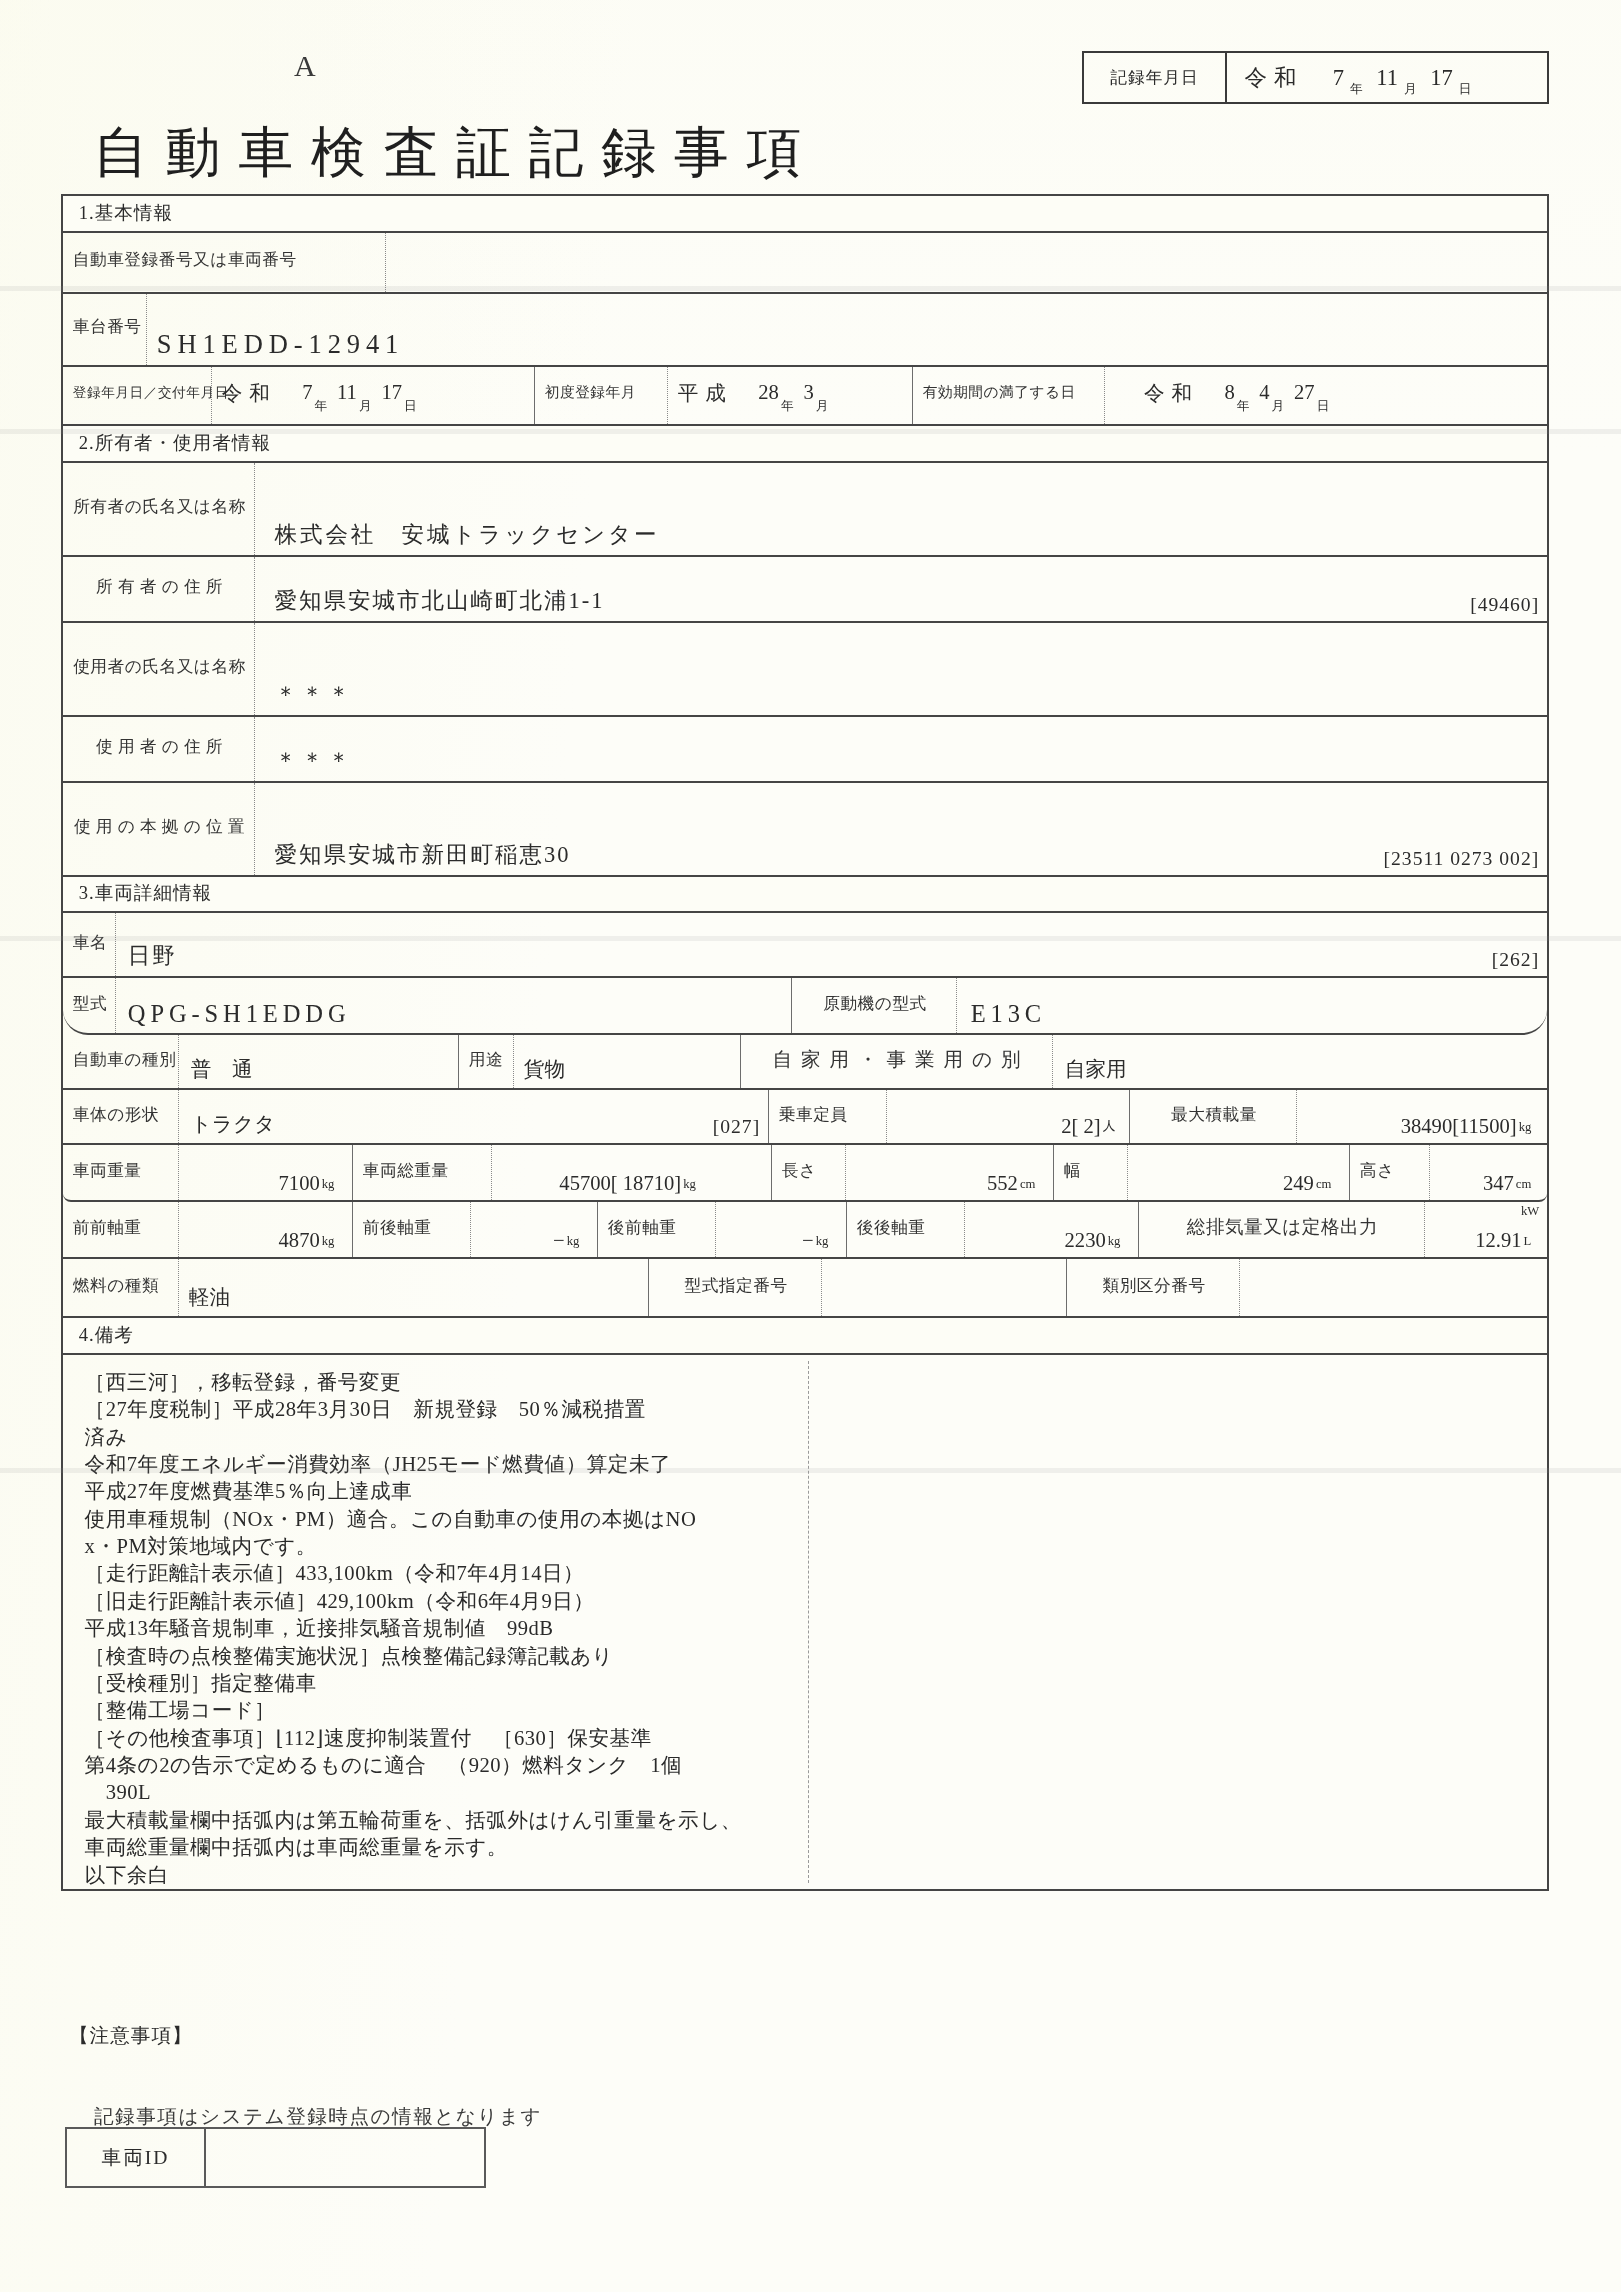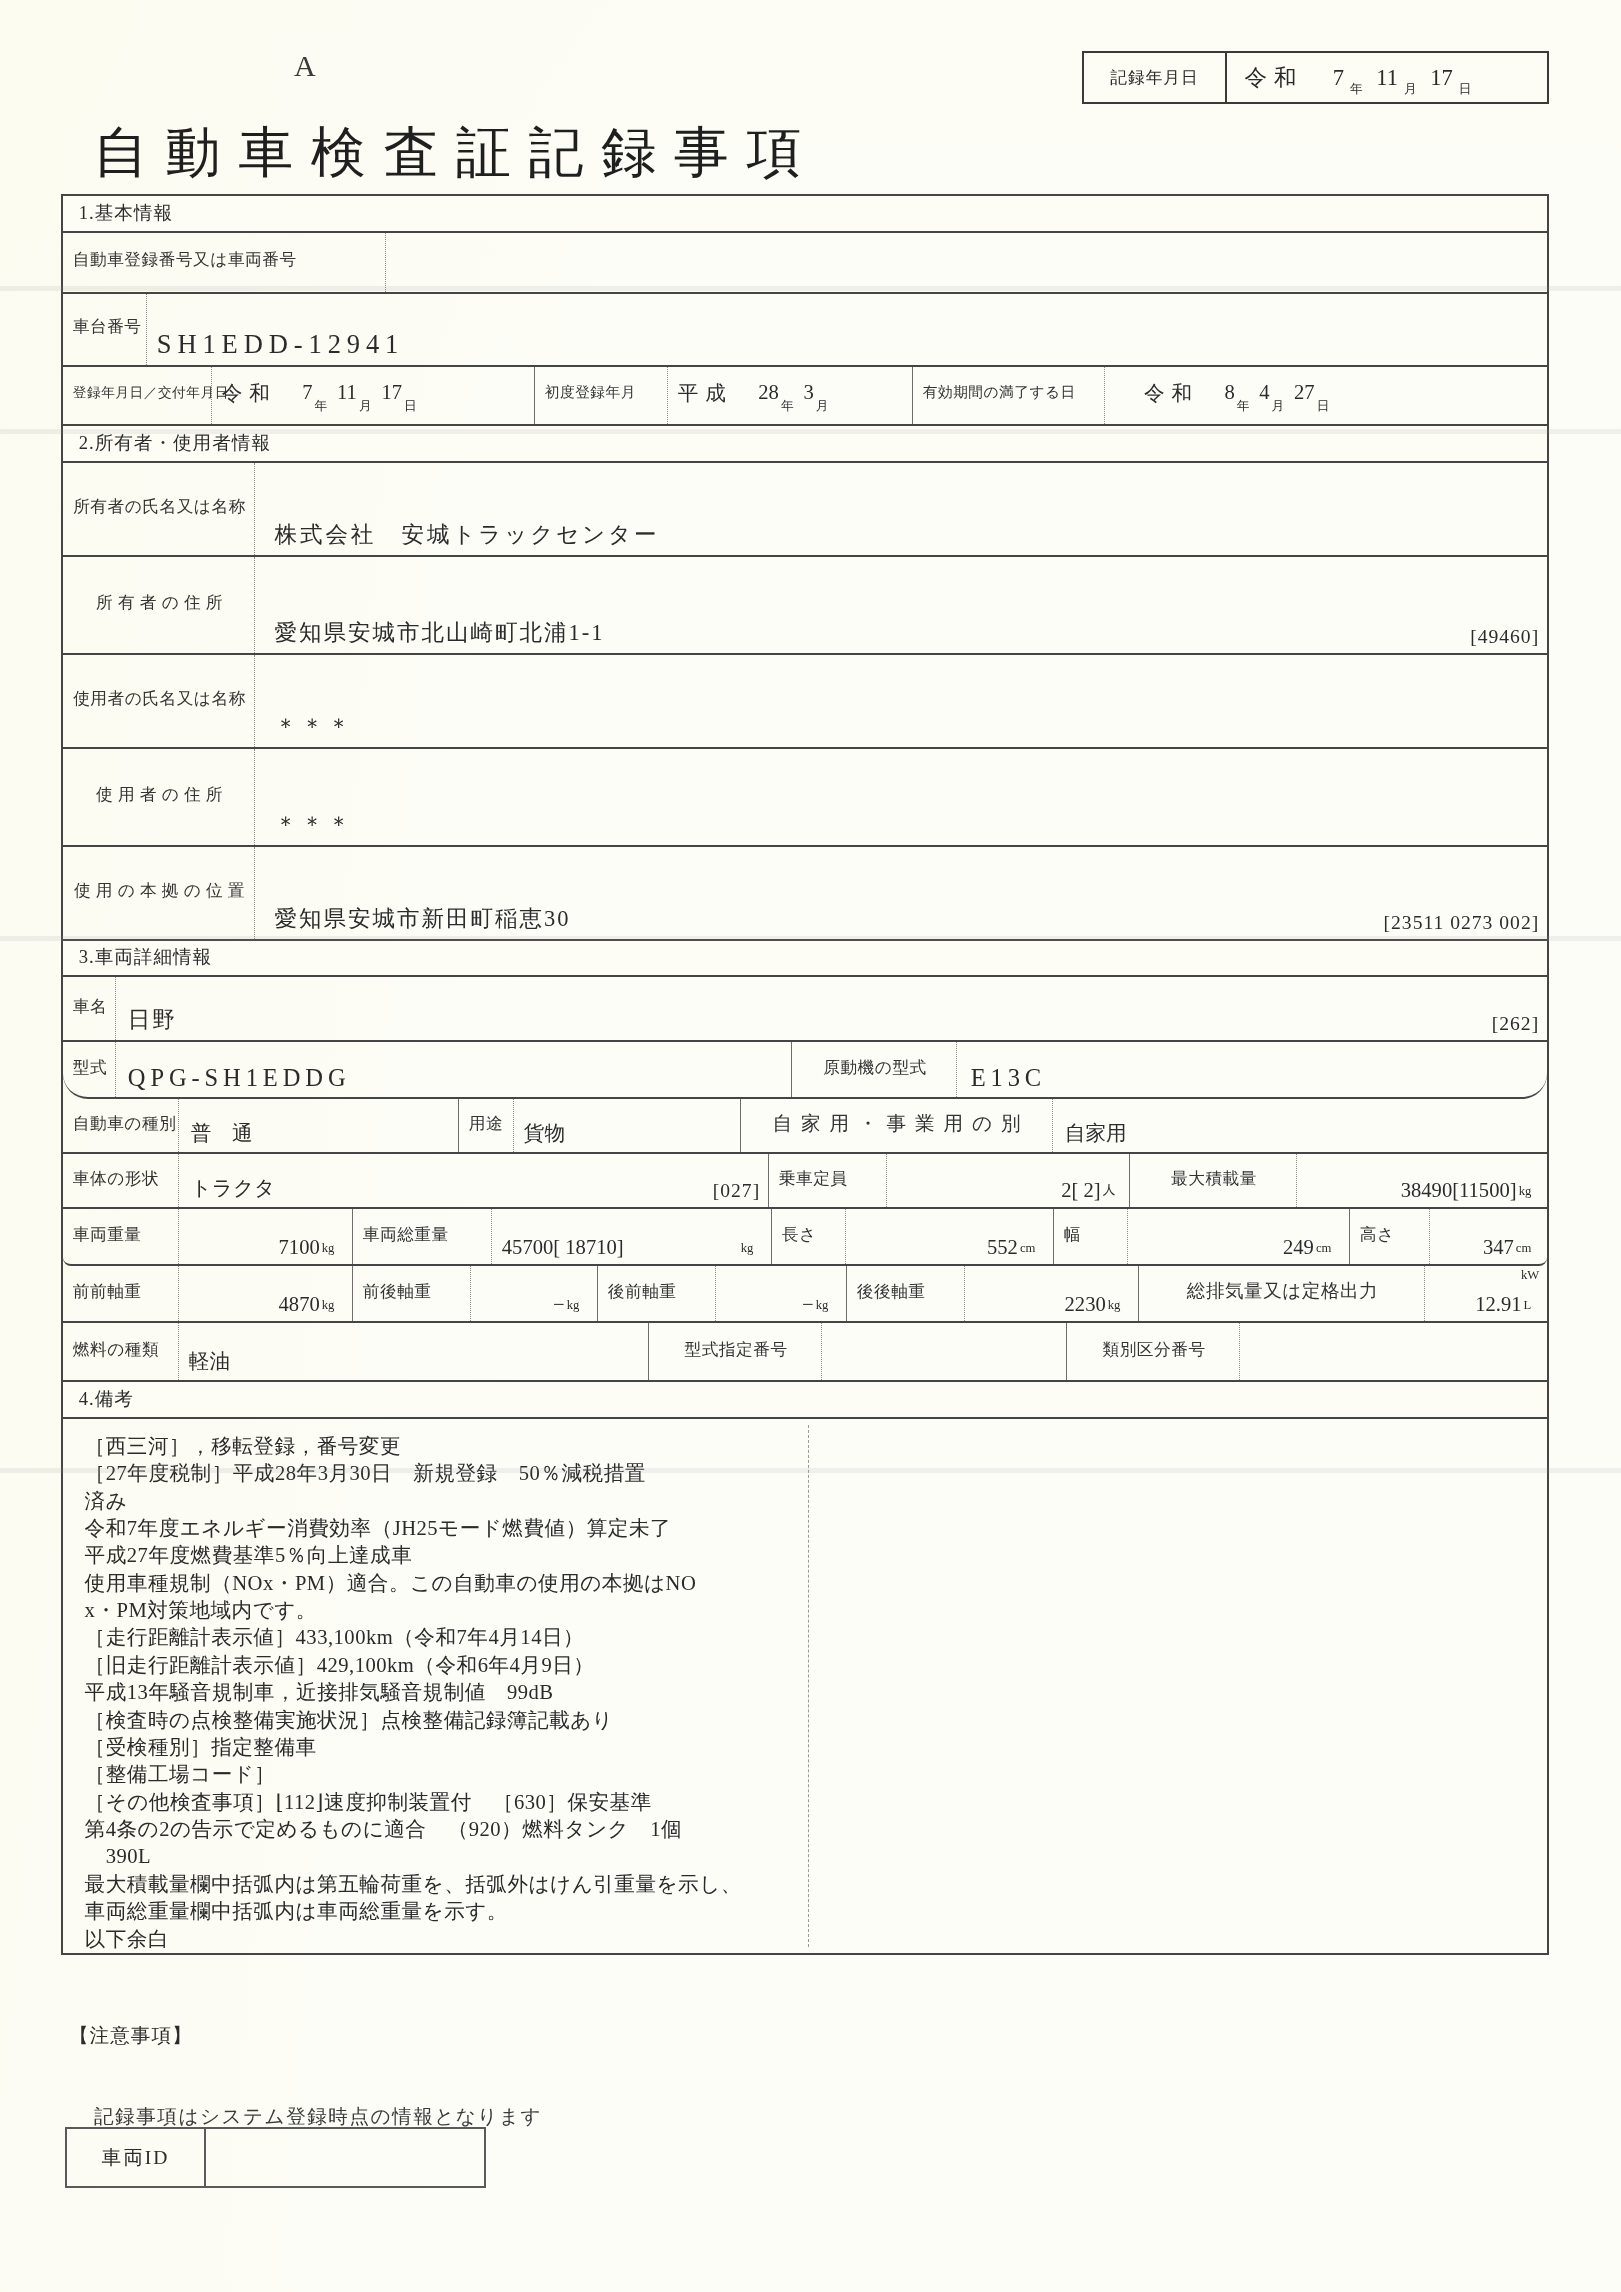--- a/index.html
+++ b/index.html
@@ -121,21 +121,21 @@
   .code { font-size: 19.6px; letter-spacing: 1px; }
 
   
   .dotv { border-right: 1px dotted #8a8a8a; }
 
   
   .h-reg   { height: 61px; }
   .h-chas  { height: 73px; }
   .h-date  { height: 59px; }
   .h-own   { height: 94px; }
-  .h-adr   { height: 98px; text-align: center; }
+  .h-adr   { height: 66px; text-align: center; }
   .h-base  { height: 94px; }
   .h-name  { height: 65px; }
   .h-model { height: 57px; border-radius: 25px; }
   .h-kind  { height: 55px; }
   .h-body  { height: 55px; }
   .h-wt    { height: 57px; border-radius: 8px; }
   .h-axle  { height: 57px; }
   .h-fuel  { height: 59px; }
 
   
@@ -344,21 +344,21 @@
       </div>
     </div>
 
     <div class="row h-wt">
       <div class="cell lbl dotv" style="width:116px; align-items:center">車両重量</div>
       <div class="cell" style="width:174px; justify-content:flex-end">
         <span>7100</span>
         <span class="unit">kg</span>
       </div>
       <div class="cell lbl dotv" style="width:139px; align-items:center">車両総重量</div>
-      <div class="cell" style="width:280px; justify-content:space-between">
+      <div class="cell" style="width:280px; justify-content:center">
         <span>45700[ 18710]</span>
         <span class="unit">kg</span>
       </div>
       <div class="cell lbl dotv" style="width:74px; align-items:center">長さ</div>
       <div class="cell" style="width:208px; justify-content:flex-end">
         <span>552</span>
         <span class="unit">cm</span>
       </div>
       <div class="cell lbl dotv" style="width:74px; align-items:center">幅</div>
       <div class="cell" style="width:222px; justify-content:flex-end">

